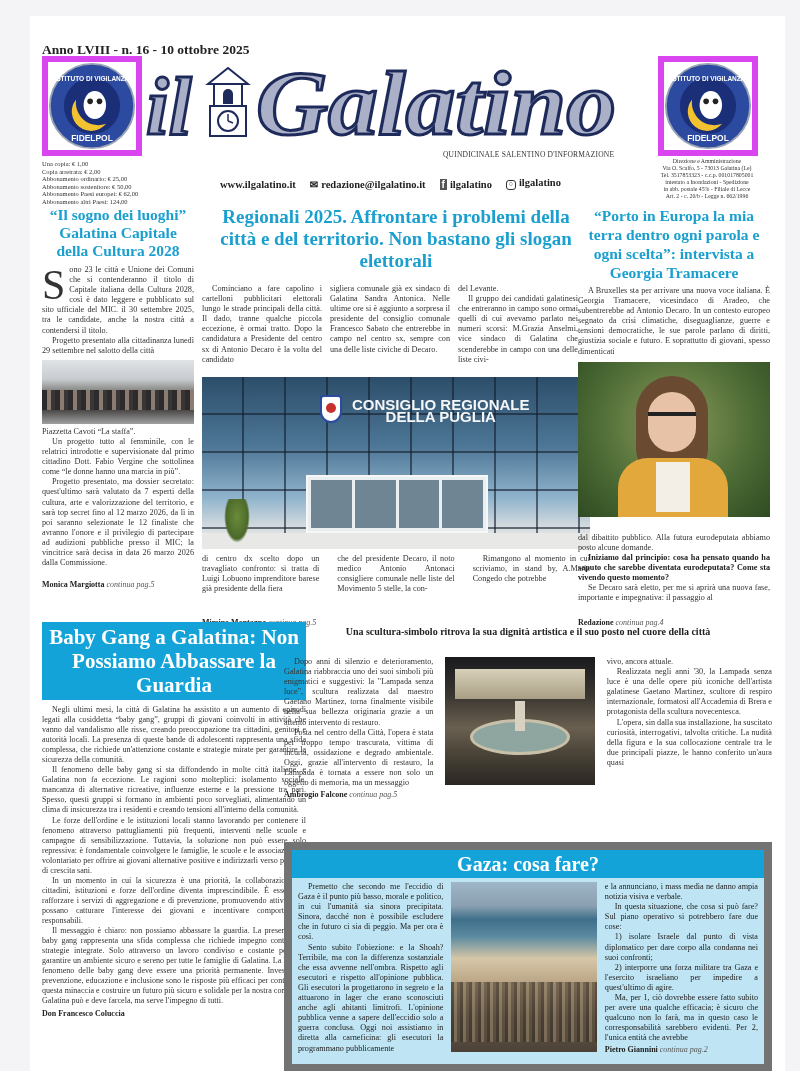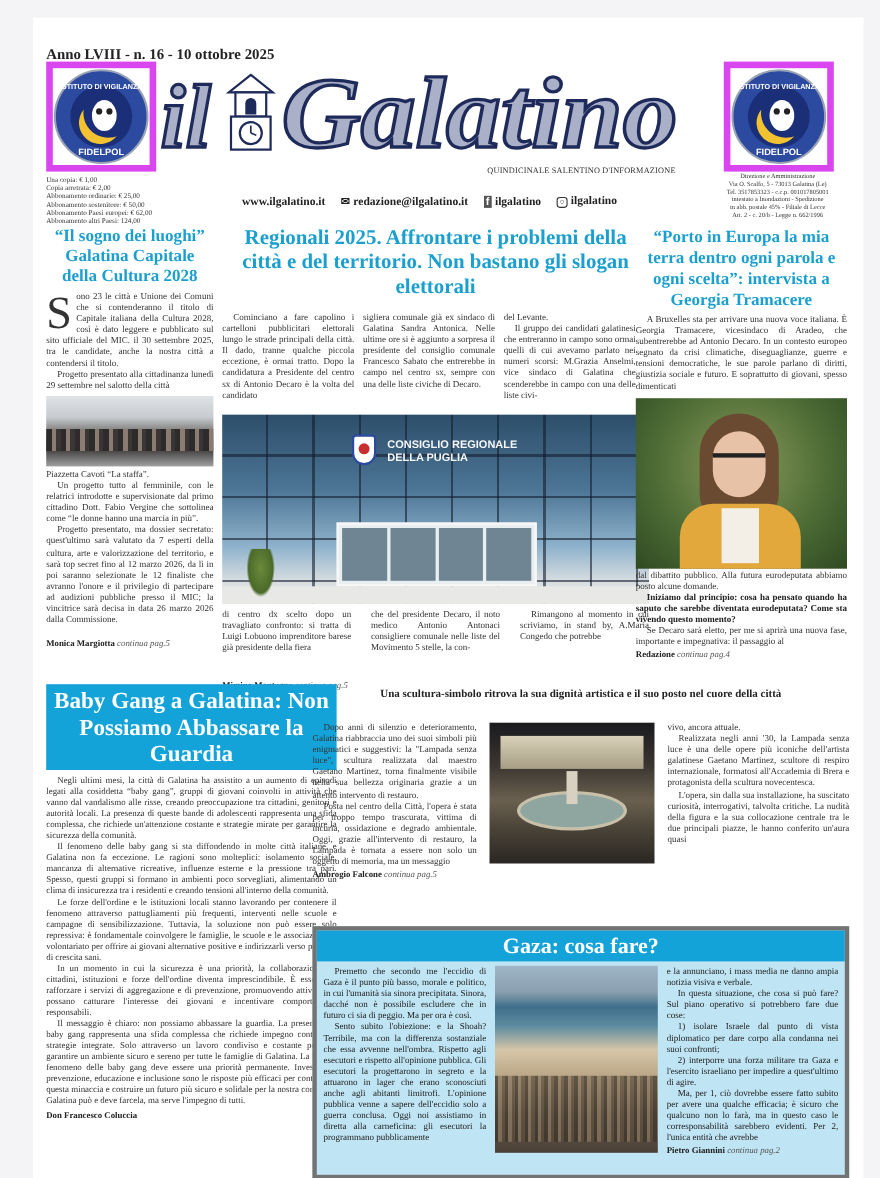--- a/index.html
+++ b/index.html
@@ -16,21 +16,21 @@
 .direzione{left:624px;top:142px;width:106px;font-size:5.8px;line-height:7px;text-align:center;color:#333}
 h2.cyan{color:#1a9fcf;font-weight:bold;text-align:center;font-family:"Liberation Serif",serif}
 .col-text{font-size:8.2px;line-height:10.1px;text-align:justify;color:#333}
 .col-text p{text-indent:10px}
 .sig{font-size:8px;text-align:left;color:#222}
 .sig b{font-weight:bold}
 .sig i{font-style:italic;color:#555}
 .banner{background:#14a3d8;color:#fff;font-weight:bold;text-align:center;font-family:"Liberation Serif",serif}
 .photo{overflow:hidden;position:relative}
 .dropcap{float:left;font-size:42px;line-height:36px;margin:2px 4px 0 0;font-weight:normal}
-.gaza-box{background:#bfe4f3;border:4px solid #737373}
+.gaza-box{background:#bfe4f3;border:8px solid #737373}
 </style>
 </head>
 <body>
 
 <div class="page">
 
   <div class="abs issue">Anno LVIII - n. 16 - 10 ottobre 2025</div>
 
   <div class="abs logo-box" style="left:12px;top:40px">
     <svg width="94" height="94" viewBox="0 0 94 94">
@@ -128,21 +128,21 @@
       <div class="col-text" style="width:120px">
           <div>del Levante.</div>
           <p>Il gruppo dei candidati galatinesi che entreranno in campo sono ormai quelli di cui avevamo parlato nei numeri scorsi: M.Grazia Anselmi, vice sindaco di Galatina che scenderebbe in campo con una delle liste civi-</p>
         </div>
     </div>
     <div class="photo" style="margin-top:12px;height:172px;background:linear-gradient(180deg,#2c4e6a 0%,#4d7696 40%,#8fb3cc 70%,#d8dde0 88%,#eeeeee 100%)">
       <div style="position:absolute;inset:0;background:repeating-linear-gradient(90deg,transparent 0 40px,rgba(20,30,45,.6) 40px 42px),repeating-linear-gradient(180deg,transparent 0 36px,rgba(20,30,45,.6) 36px 38px)"></div>
       <div style="position:absolute;left:118px;top:18px;width:22px;height:28px;background:#fff;border:2px solid #2b4aa0;border-radius:4px 4px 12px 12px">
           <div style="margin:6px auto;width:10px;height:10px;border-radius:50%;background:#c8302f"></div>
         </div>
-      <div style="position:absolute;left:150px;top:22px;color:#f4f6f8;font-family:'Liberation Sans',sans-serif;font-weight:bold;font-size:10px;line-height:12px;">
+      <div style="position:absolute;left:150px;top:22px;color:#f4f6f8;font-family:'Liberation Sans',sans-serif;font-weight:bold;font-size:15px;line-height:12px;text-align:center">
         <div>CONSIGLIO REGIONALE</div>
         <div>DELLA PUGLIA</div>
       </div>
       <div style="position:absolute;left:104px;top:98px;width:182px;height:58px;background:#e9eef1;border:2px solid #f7f7f7;display:flex;gap:3px;padding:3px">
         <div style="flex:1;background:#6f8594"></div>
           <div style="flex:1;background:#6f8594"></div>
           <div style="flex:1;background:#6f8594"></div>
           <div style="flex:1;background:#6f8594"></div>
       </div>
       <div style="position:absolute;left:0;right:0;bottom:0;height:16px;background:#e8e8e6"></div>
@@ -161,26 +161,26 @@
     <div class="col-text" style="margin-top:4px">
         <p>A Bruxelles sta per arrivare una nuova voce italiana. È Georgia Tramacere, vicesindaco di Aradeo, che subentrerebbe ad Antonio Decaro. In un contesto europeo segnato da crisi climatiche, diseguaglianze, guerre e tensioni democratiche, le sue parole parlano di diritti, giustizia sociale e futuro. E soprattutto di giovani, spesso dimenticati</p>
       </div>
     <div class="photo" style="margin-top:5px;height:155px;background:radial-gradient(ellipse at 50% 40%,#8a9a5a 0%,#4b6a34 60%,#2f4a22 100%)">
       <div style="position:absolute;left:58px;top:14px;width:72px;height:100px;border-radius:40px 40px 30px 30px;background:#6a4a30"></div>
       <div style="position:absolute;left:70px;top:30px;width:48px;height:60px;border-radius:24px;background:#e8c2a6"></div>
       <div style="position:absolute;left:70px;top:50px;width:48px;height:10px;background:transparent;border-top:4px solid #222"></div>
       <div style="position:absolute;left:40px;top:96px;width:110px;height:70px;border-radius:30px 30px 0 0;background:#e2a83c"></div>
       <div style="position:absolute;left:78px;top:100px;width:34px;height:50px;background:#f3efe6"></div>
     </div>
-    <div class="col-text" style="margin-top:1px">
+    <div class="col-text" style="margin-top:16px">
       <div>dal dibattito pubblico. Alla futura eurodeputata abbiamo posto alcune domande.</div>
       <p style="font-weight:bold;color:#222">Iniziamo dal principio: cosa ha pensato quando ha saputo che sarebbe diventata eurodeputata? Come sta vivendo questo momento?</p>
       <p>Se Decaro sarà eletto, per me si aprirà una nuova fase, importante e impegnativa: il passaggio al</p>
     </div>
-    <div class="sig" style="margin-top:2px"><b>Redazione</b> <i>continua pag.4</i></div>
+    <div class="sig" style="margin-top:15px"><b>Redazione</b> <i>continua pag.4</i></div>
   </div>
 
   <div class="abs" style="left:12px;top:606px;width:264px">
     <div class="banner" style="font-size:21px;line-height:24px;padding:3px 6px">Baby Gang a Galatina: Non Possiamo Abbassare la Guardia</div>
     <div class="col-text" style="margin-top:5px;font-size:8.1px;line-height:10.05px">
       <p>Negli ultimi mesi, la città di Galatina ha assistito a un aumento di episodi legati alla cosiddetta “baby gang”, gruppi di giovani coinvolti in attività che vanno dal vandalismo alle risse, creando preoccupazione tra cittadini, genitori e autorità locali. La presenza di queste bande di adolescenti rappresenta una sfida complessa, che richiede un'attenzione costante e strategie mirate per garantire la sicurezza della comunità.</p>
       <p>Il fenomeno delle baby gang si sta diffondendo in molte città italiane, e Galatina non fa eccezione. Le ragioni sono molteplici: isolamento sociale, mancanza di alternative ricreative, influenze esterne e la pressione tra pari. Spesso, questi gruppi si formano in ambienti poco sorvegliati, alimentando un clima di insicurezza tra i residenti e creando tensioni all'interno della comunità.</p>
       <p>Le forze dell'ordine e le istituzioni locali stanno lavorando per contenere il fenomeno attraverso pattugliamenti più frequenti, interventi nelle scuole e campagne di sensibilizzazione. Tuttavia, la soluzione non può essere solo repressiva: è fondamentale coinvolgere le famiglie, le scuole e le associazioni di volontariato per offrire ai giovani alternative positive e indirizzarli verso percorsi di crescita sani.</p>
       <p>In un momento in cui la sicurezza è una priorità, la collaborazione tra cittadini, istituzioni e forze dell'ordine diventa imprescindibile. È essenziale rafforzare i servizi di aggregazione e di prevenzione, promuovendo attività che possano catturare l'interesse dei giovani e incentivare comportamenti responsabili.</p>
       <p>Il messaggio è chiaro: non possiamo abbassare la guardia. La presenza dei baby gang rappresenta una sfida complessa che richiede impegno continuo e strategie integrate. Solo attraverso un lavoro condiviso e costante potremo garantire un ambiente sicuro e sereno per tutte le famiglie di Galatina. La lotta al fenomeno delle baby gang deve essere una priorità permanente. Investire in prevenzione, educazione e inclusione sono le risposte più efficaci per contrastare questa minaccia e costruire un futuro più sicuro e solidale per la nostra comunità. Galatina può e deve farcela, ma serve l'impegno di tutti.</p>

